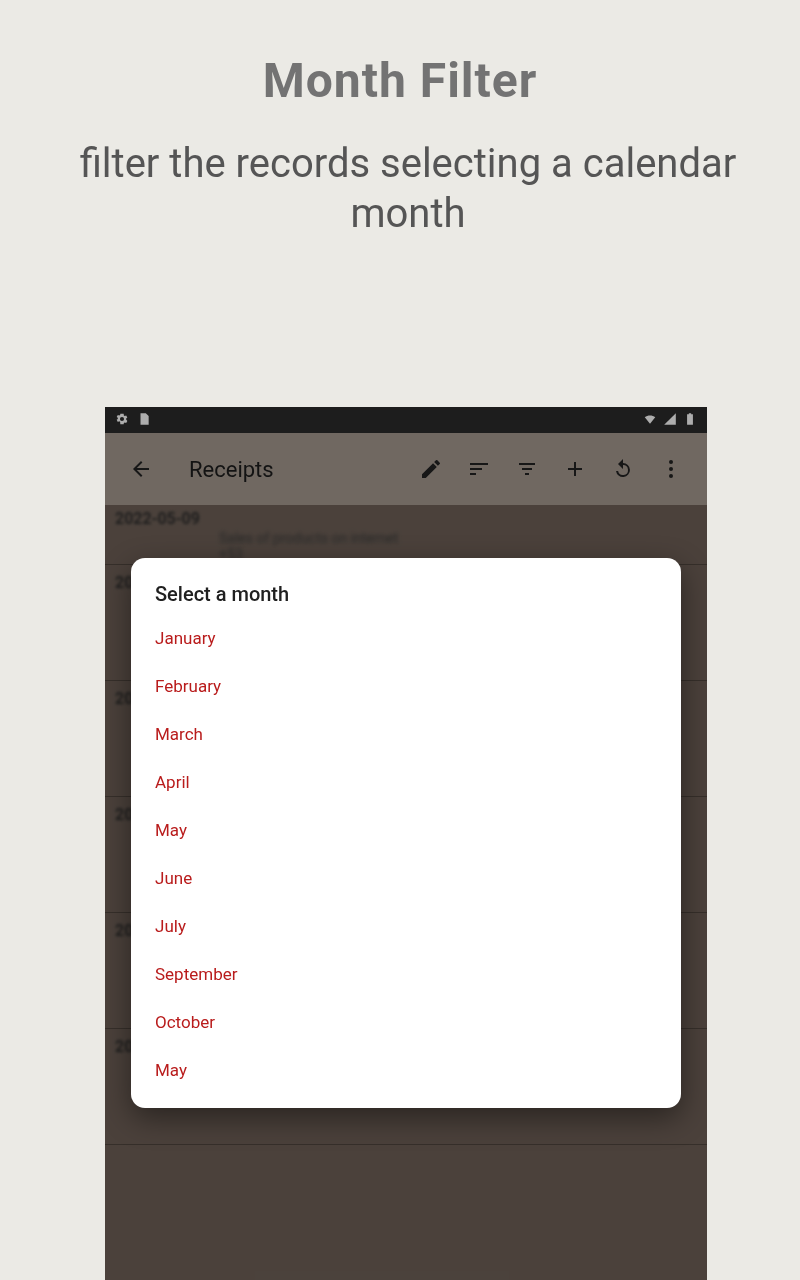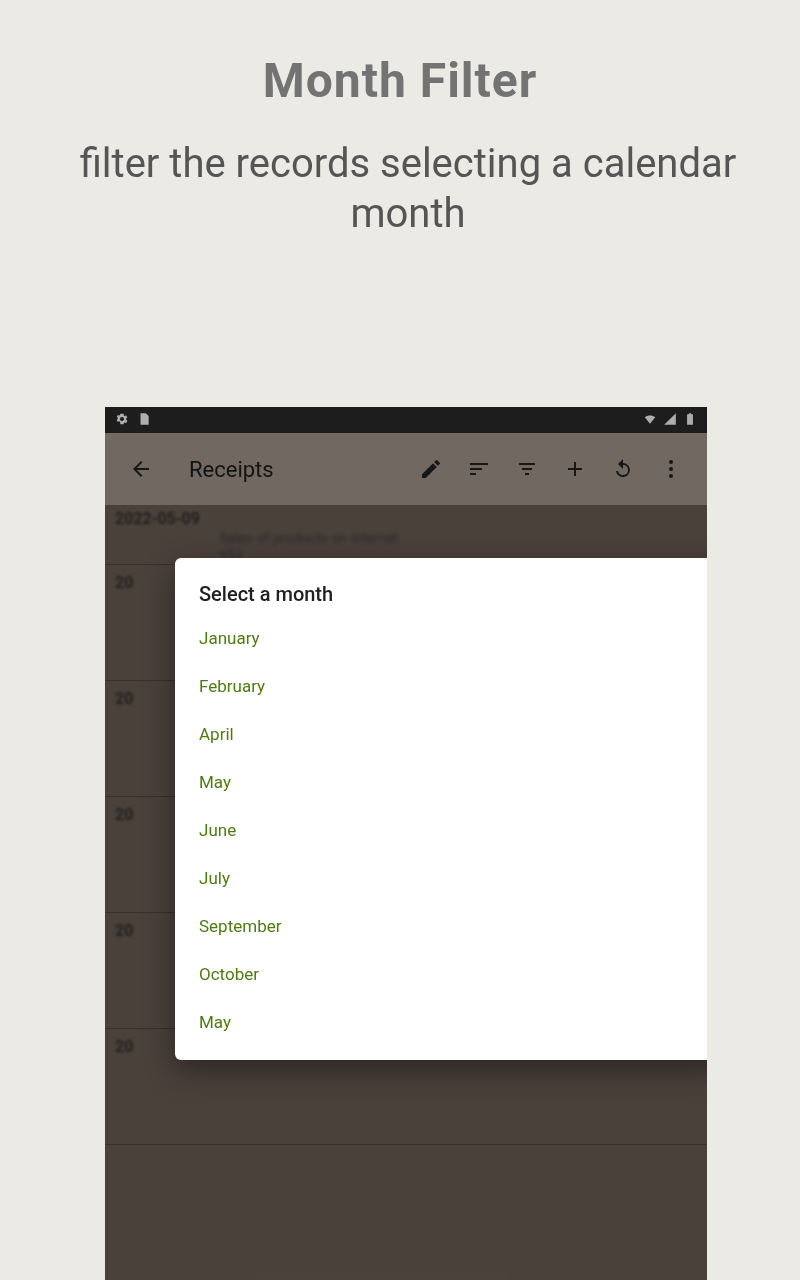--- a/index.html
+++ b/index.html
@@ -109,39 +109,38 @@
     margin-left: 104px;
     filter: blur(2px);
   }
 
   .dialog {
     position: absolute;
     left: 26px;
     top: 151px;
     width: 550px;
     background: #fff;
-    border-radius: 6px;
+    border-radius: 14px;
     box-shadow: 0 10px 30px rgba(0,0,0,0.45);
     z-index: 5;
     padding: 18px 0 14px 0;
-    margin-left: 44px;
   }
   .dialog-title {
     font-size: 20px;
     font-weight: 500;
     color: #202020;
     padding: 6px 24px 8px 24px;
   }
   .dialog-item {
     height: 48px;
     display: flex;
     align-items: center;
     padding: 0 24px;
     font-size: 17px;
-    color: #4d7c0f;
+    color: #b91c1c;
     cursor: pointer;
   }
 </style>
 </head>
 <body>
 
 <div class="promo-title">Month Filter</div>
 <div class="promo-subtitle">filter the records selecting a calendar month</div>
 
 <div class="phone">
@@ -243,20 +242,21 @@
       <div class="row-date">20</div>
     </div>
   </div>
 
   <div class="overlay-dim"></div>
 
   <div class="dialog">
     <div class="dialog-title">Select a month</div>
     <div class="dialog-item">January</div>
     <div class="dialog-item">February</div>
+    <div class="dialog-item">March</div>
     <div class="dialog-item">April</div>
     <div class="dialog-item">May</div>
     <div class="dialog-item">June</div>
     <div class="dialog-item">July</div>
     <div class="dialog-item">September</div>
     <div class="dialog-item">October</div>
     <div class="dialog-item">May</div>
   </div>
 
 </div>

